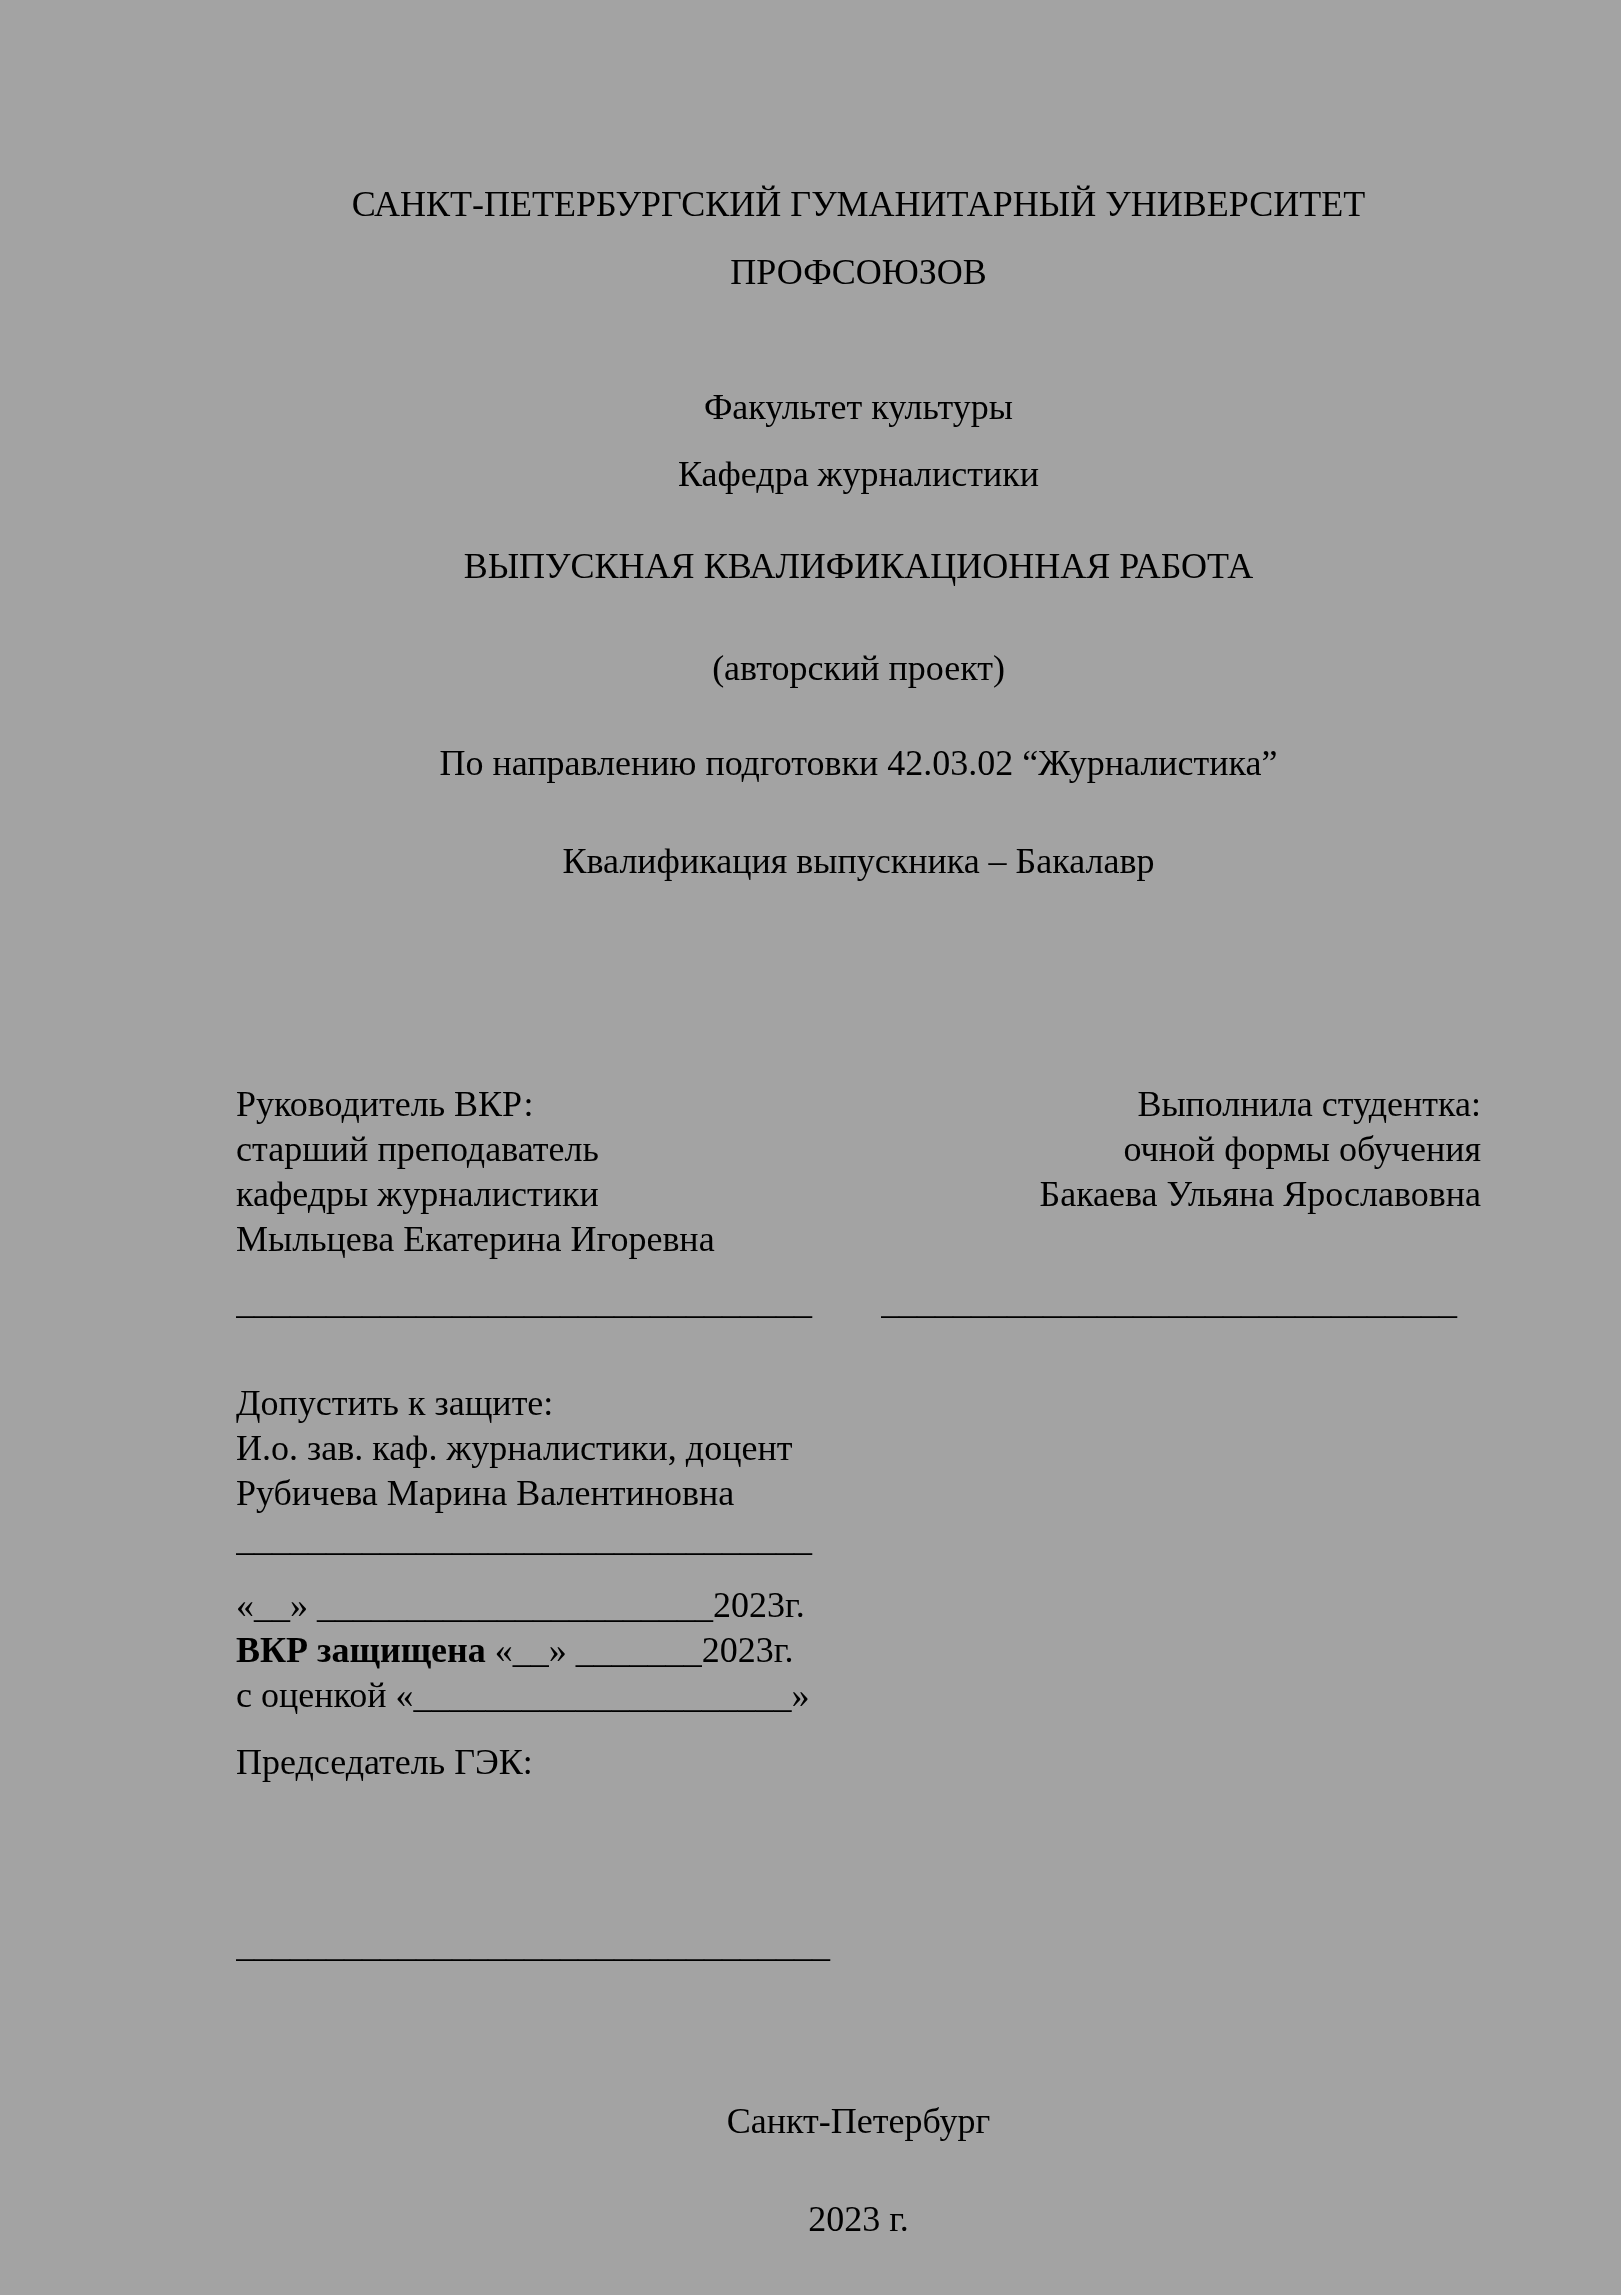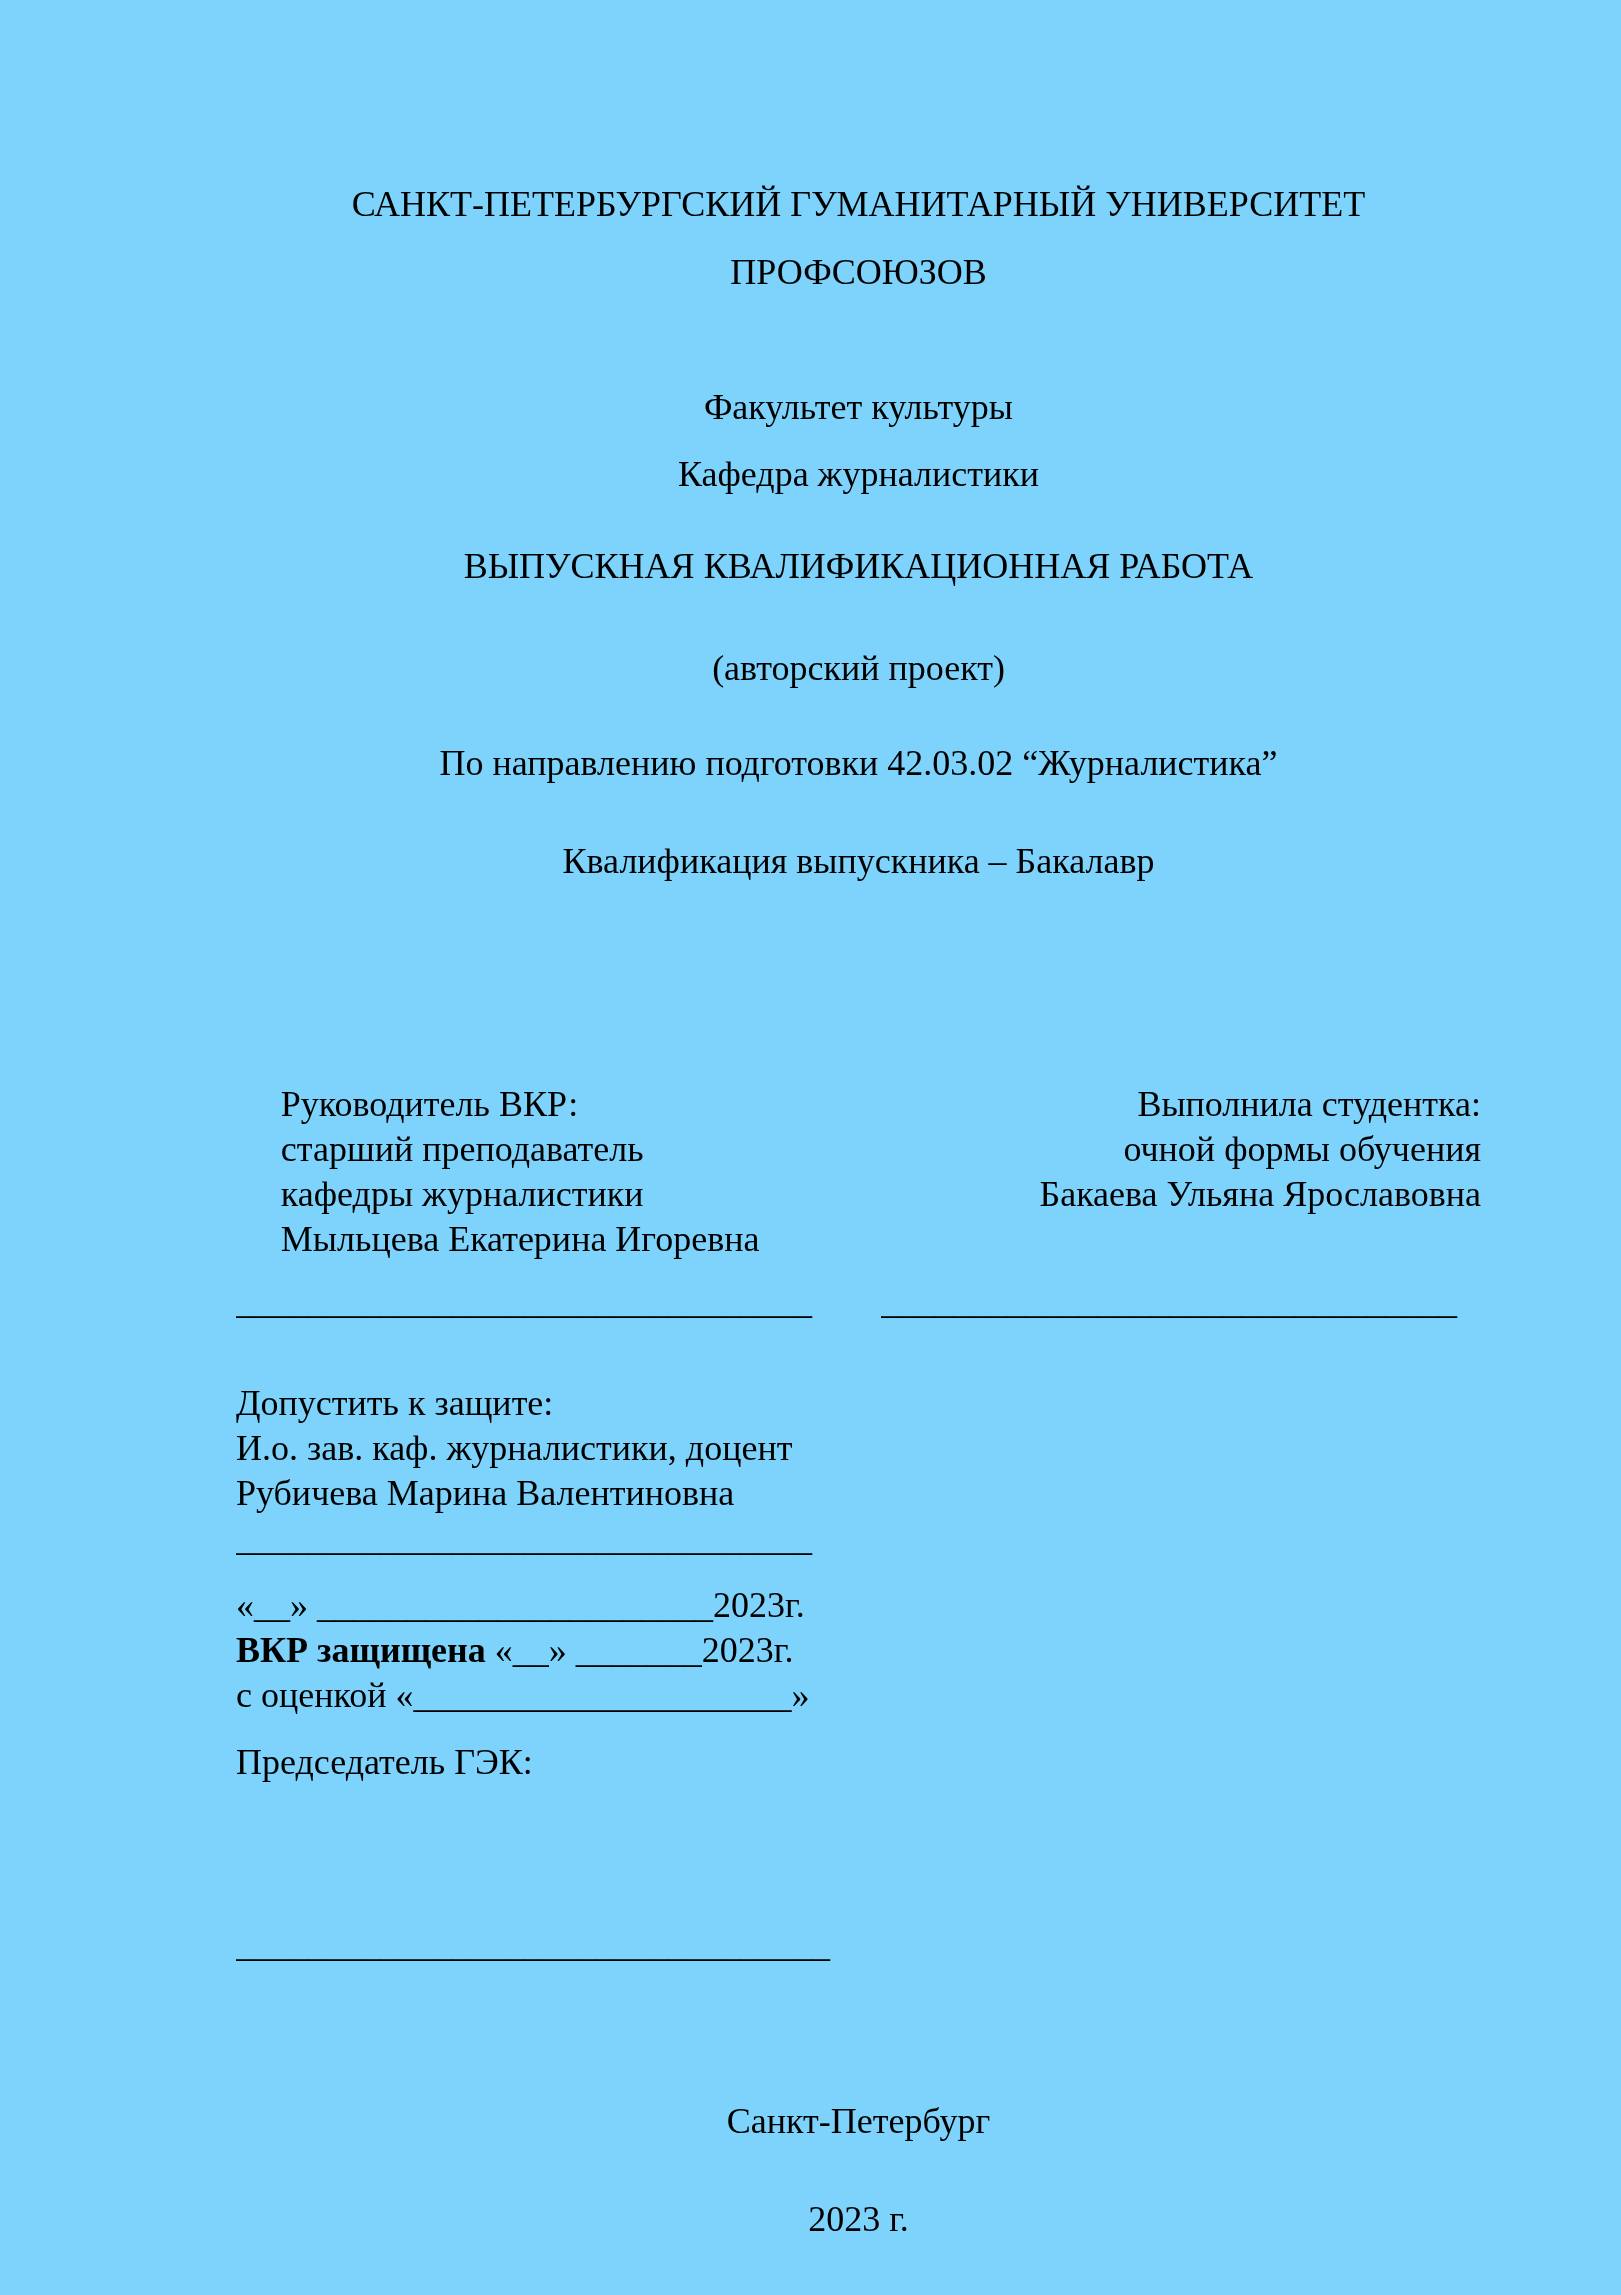--- a/index.html
+++ b/index.html
@@ -1,20 +1,20 @@
 <!DOCTYPE html>
 <html style="font-size:12.6px"><head>
 <meta charset="utf-8">
 <style>
   html, body { margin: 0; padding: 0; background: #ffffff; }
   .page {
     position: relative;
     width: 1622px;
     height: 2295px;
-    background: #7dd3fc;
+    background: #a3a3a3;
     color: #000000;
     font-family: "Liberation Serif", "DejaVu Serif", serif;
     font-size: 36px;
     line-height: 45px;
     overflow: hidden;
   }
   .content {
     padding: 182px 141px 0 236px; 
   }
   .center { text-align: center; }
@@ -31,21 +31,21 @@
   .m29  { margin-top: 23px; }
   .m60  { margin-top: 47px; }
   .m64  { margin-top: 50px; }
   .m68  { margin-top: 53px; }
   .m72  { margin-top: 57px; }
   .m74  { margin-top: 58px; }
   .m115 { margin-top: 90px; }
   .m168 { margin-top: 132px; }
   .m175 { margin-top: 137px; }
   .m22  { margin-top: 17.3px; }
-  .m252 { margin-top: 198px; justify-content: flex-end; }
+  .m252 { margin-top: 198px; }
   .mrow2 { margin-top: 57px; flex-direction: column; }
 </style>
 </head>
 <body>
 
 <div class="page">
   <div class="content">
 
     <div class="center nowrap">САНКТ-ПЕТЕРБУРГСКИЙ ГУМАНИТАРНЫЙ УНИВЕРСИТЕТ</div>
     <div class="center m29">ПРОФСОЮЗОВ</div>

